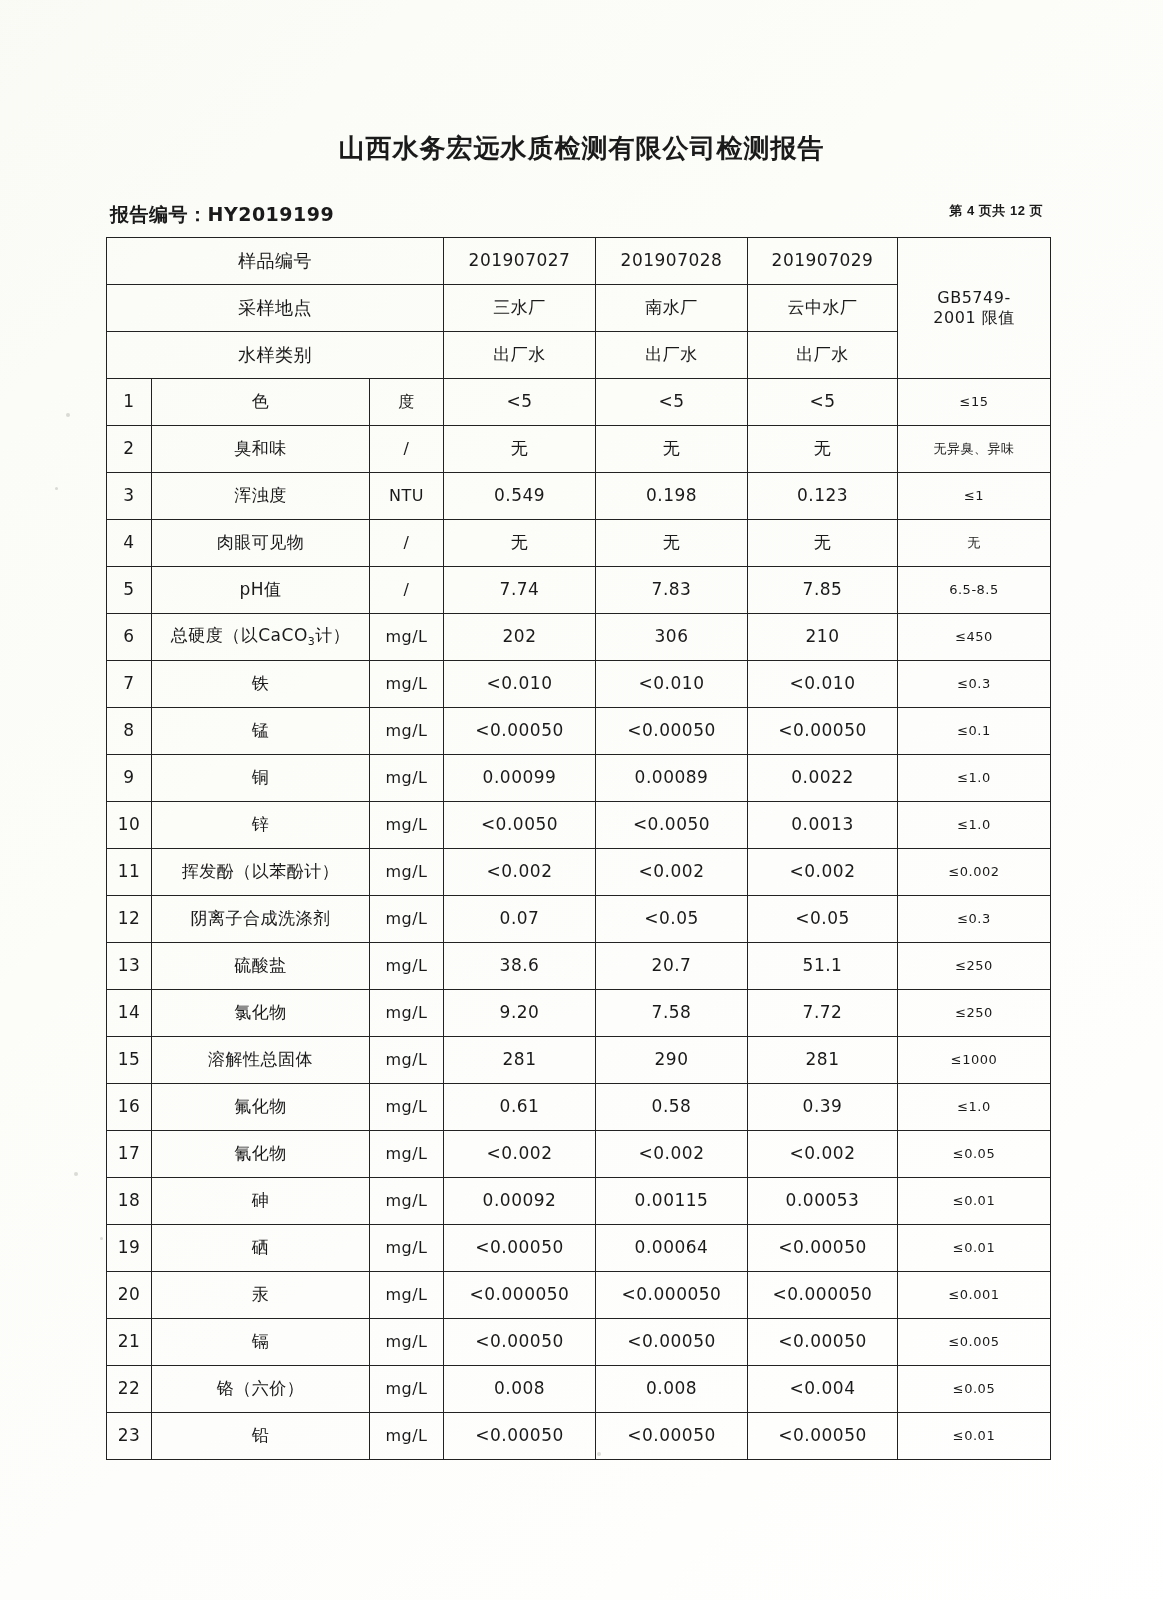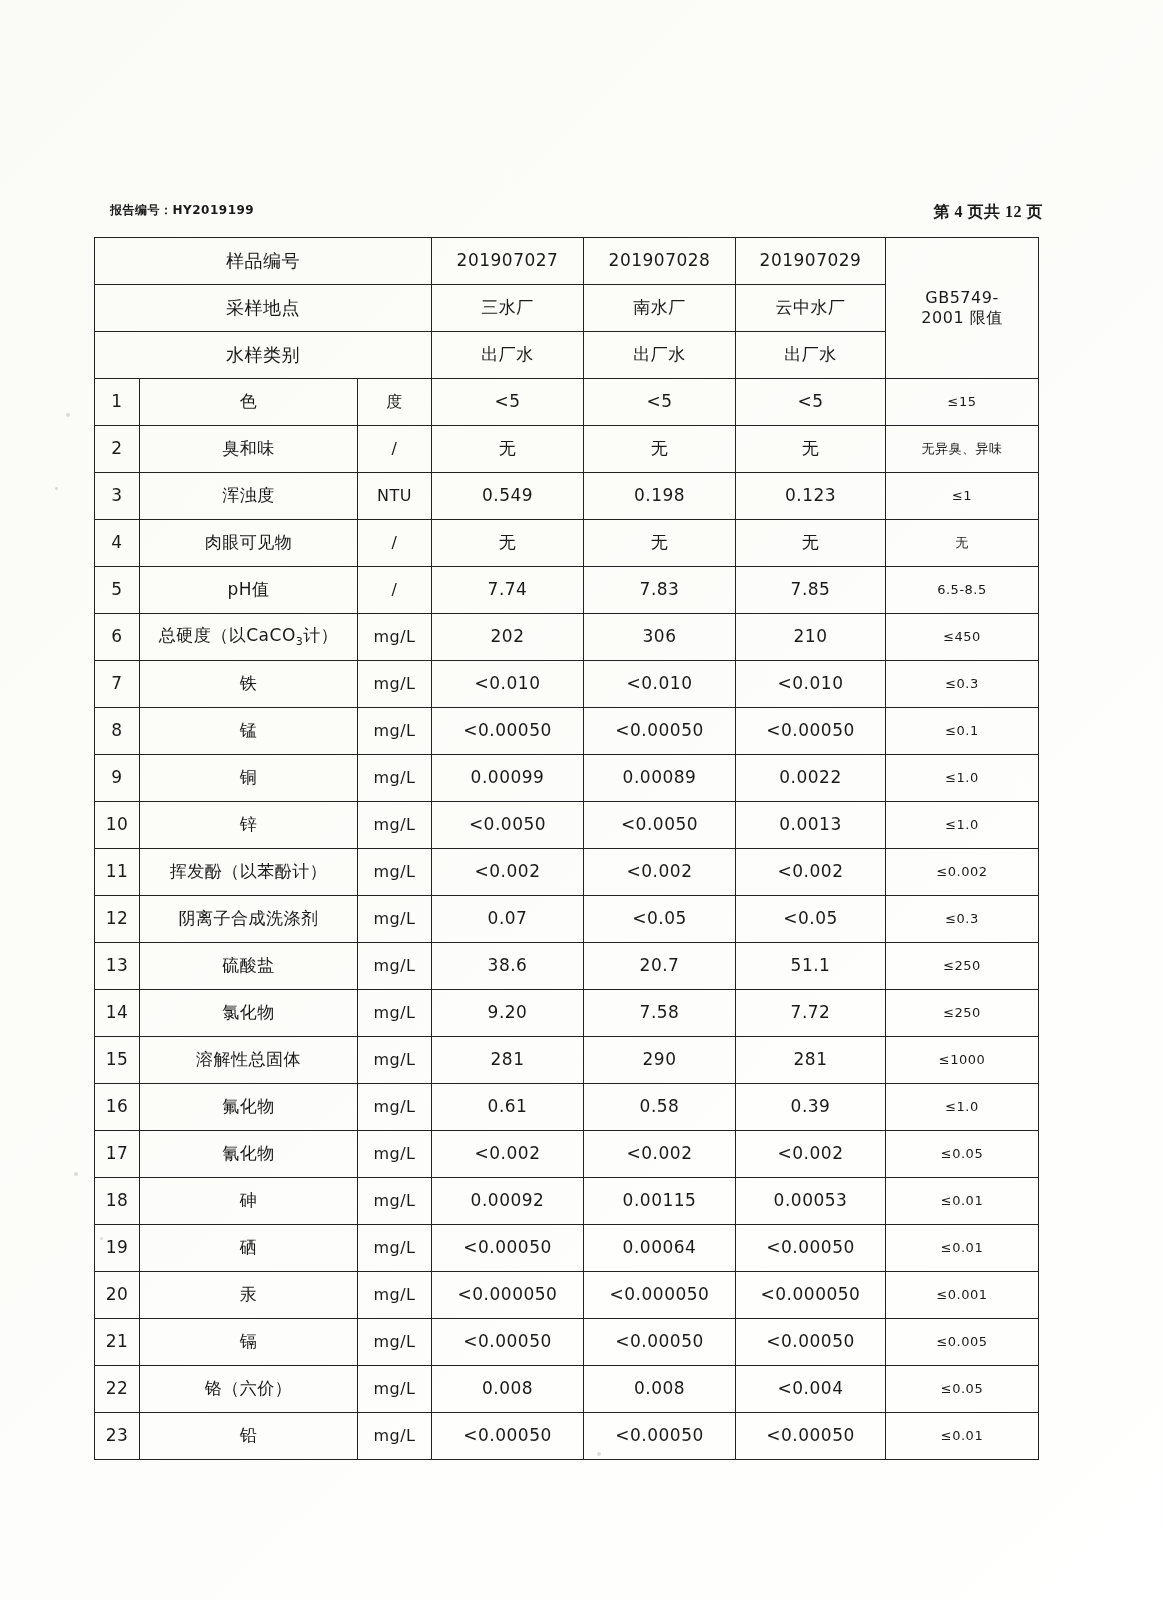--- a/index.html
+++ b/index.html
@@ -37,38 +37,38 @@
     text-align: center;
     font-size: 26px;
     font-weight: bold;
     letter-spacing: 1px;
     font-family: "DejaVu Sans", "Liberation Sans", sans-serif;
   }
   .report-no {
     position: absolute;
     top: 202px;
     left: 110px;
-    font-size: 12px;
+    font-size: 19px;
     font-weight: bold;
     font-family: "DejaVu Sans", "Liberation Sans", sans-serif;
     letter-spacing: 0.5px;
   }
   .page-no {
     position: absolute;
     top: 202px;
     right: 120px;
-    font-size: 16px;
+    font-size: 13px;
     font-weight: bold;
-    font-family: Liberation Serif, serif;
+    font-family: Liberation Sans, sans-serif;
     letter-spacing: 0.5px;
   }
   table.report {
     position: absolute;
     top: 237px;
-    left: 94px;
+    left: 106px;
     width: 944px;
     border-collapse: collapse;
     table-layout: fixed;
     font-size: 17px;
     font-family: "DejaVu Sans", "Liberation Sans", sans-serif;
   }
   table.report td {
     border: 1px solid #222;
     text-align: center;
     vertical-align: middle;
@@ -125,20 +125,21 @@
 <body>
 
 <div class="page">
 
   <div class="speck" style="left:66px; top:413px; width:4px; height:4px;"></div>
   <div class="speck" style="left:55px; top:487px; width:3px; height:3px;"></div>
   <div class="speck" style="left:74px; top:1172px; width:4px; height:4px;"></div>
   <div class="speck" style="left:100px; top:1237px; width:3px; height:3px;"></div>
   <div class="speck" style="left:597px; top:1452px; width:4px; height:4px;"></div>
 
+  <div class="title">山西水务宏远水质检测有限公司检测报告</div>
   <div class="report-no">报告编号：HY2019199</div>
   <div class="page-no">第 4 页共 12 页</div>
 
   <table class="report">
     <colgroup>
       <col style="width:45px">
         <col style="width:218px">
         <col style="width:74px">
       <col style="width:152px">
         <col style="width:152px">

